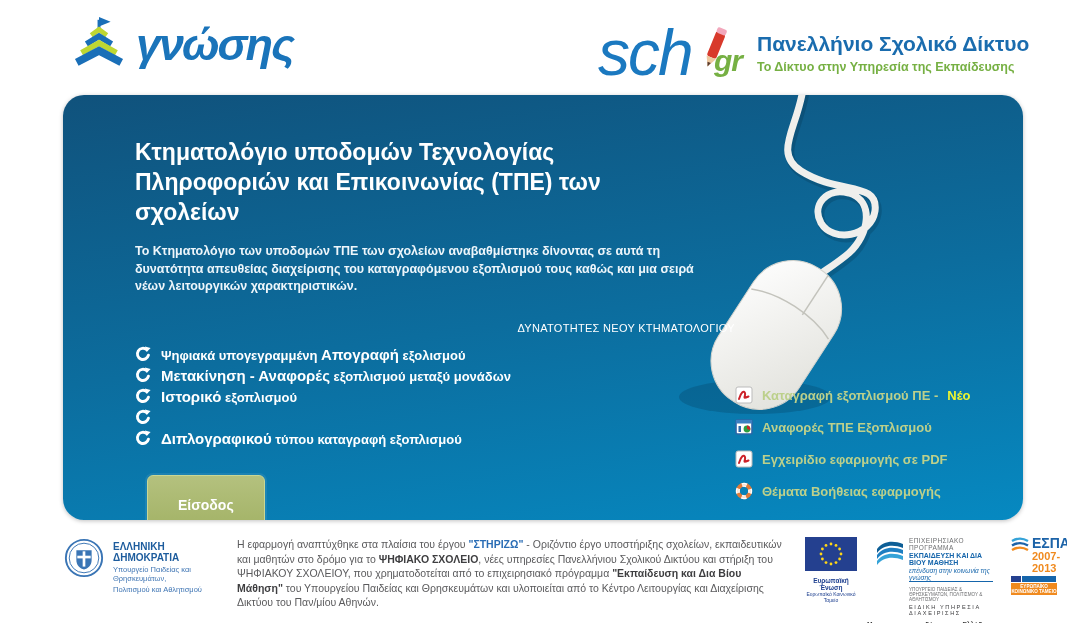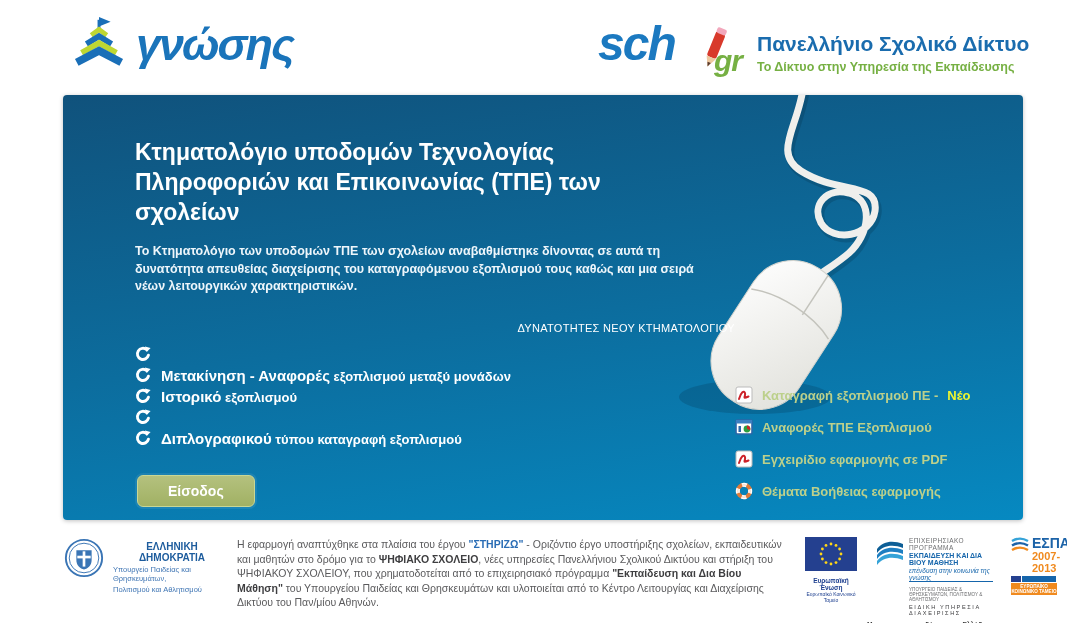--- a/index.html
+++ b/index.html
@@ -11,67 +11,67 @@
     overflow:hidden;
   }
 
   
   .header { position:absolute; left:0; top:0; width:1067px; height:95px; background:#fff; }
 
   .stirizo-logo { position:absolute; left:70px; top:14px; display:flex; align-items:center; gap:8px; cursor:pointer; }
   .stirizo-text { font-size:45px; font-weight:bold; font-style:italic; color:#1a74ba; letter-spacing:-2px; }
 
   .sch-logo { position:absolute; left:598px; top:22px; width:158px; height:64px; cursor:pointer; }
-  .sch-text { position:absolute; left:0; top:-6px; font-size:48px; font-weight:bold; font-style:italic; color:#1b79c0; letter-spacing:-2px; }
+  .sch-text { position:absolute; left:0; top:-6px; font-size:64px; font-weight:normal; font-style:italic; color:#1b79c0; letter-spacing:-2px; }
   .sch-pencil { position:absolute; left:100px; top:0px; }
   .gr-text { position:absolute; left:116px; top:22px; font-size:30px; font-weight:bold; font-style:italic; color:#76b043; letter-spacing:-1px; }
 
   .psd-titles { position:absolute; left:757px; top:32px; }
   .psd-title { font-size:21px; font-weight:bold; color:#1a6cae; }
   .psd-sub { font-size:12.5px; font-weight:bold; color:#76b043; margin-top:4px; }
 
   
   .hero-panel {
     position:absolute; left:63px; top:95px; width:960px; height:425px;
-    border-radius:4px;
+    border-radius:21px;
     background:linear-gradient(172deg,#10527c 0%,#0c6d9e 52%,#0689c1 100%);
     overflow:hidden;
     box-shadow:0 1px 4px rgba(0,0,0,0.25);
   }
   .mouse-wrap { position:absolute; right:100px; top:0; width:270px; height:340px; }
 
   .hero-content { position:absolute; left:72px; top:42px; width:600px; }
   .hero-title { color:#ffffff; font-size:23px; line-height:30px; font-weight:bold; width:500px; }
   .hero-desc { margin-top:16px; color:#eef6fb; font-size:12.5px; font-weight:bold; line-height:17.5px; width:592px; }
   .features-title { margin-top:26px; color:#ffffff; font-size:11px; font-weight:normal; letter-spacing:0.3px;text-align:right; }
   .features-list { margin-top:11px; list-style:none; }
   .features-list li { display:flex; align-items:center; gap:10px; margin-bottom:2px; height:19px; color:#ffffff; }
   .feat-icon { flex:0 0 16px; height:16px; }
   .feat-text { font-size:13px; font-weight:bold; }
   .feat-bold { font-size:15px; font-weight:bold; }
   .login-button {
-    display:inline-block; margin-top:25px; margin-left:2px;
+    display:inline-block; margin-top:25px; margin-left:12px;
     background:linear-gradient(180deg,#b4c17e,#a1b164);
     border:1px solid #c9d795; border-radius:6px;
     color:#ffffff; font-size:14px; font-weight:bold;
-    padding:7px 30px; cursor:pointer;
+    padding:21px 30px; cursor:pointer;
     box-shadow:0 0 0 2px rgba(255,255,255,0.08);
   }
 
   .hero-links { position:absolute; left:672px; top:291px; }
   .hero-link { display:flex; align-items:center; gap:9px; margin-bottom:14px; text-decoration:none; cursor:pointer; }
   .hero-link-text { color:#bcd08b; font-size:13px; font-weight:bold; }
   .hero-link-highlight { color:#eef52f; font-size:13px; font-weight:bold; }
   .link-icon { flex:0 0 18px; height:18px; }
 
   
   .footer { position:absolute; left:63px; top:537px; width:980px; display:flex; align-items:flex-start; }
   .republic { width:168px; display:flex; gap:8px; align-items:flex-start; }
   .republic-texts { padding-top:4px; }
-  .republic-title { font-size:10px; font-weight:bold; color:#1d5c9d;text-align:center; }
+  .republic-title { font-size:10px; font-weight:bold; color:#1d5c9d; }
   .republic-line { font-size:7.5px; color:#4076b4; margin-top:2px; line-height:9px; }
 
   .footer-paragraph { width:552px; margin-left:6px; font-size:10.5px; color:#5a5a5c; line-height:14.5px; }
   .fp-blue { color:#2a6db5; font-weight:bold; }
   .fp-bold { font-weight:bold; color:#3e3e40; }
 
   .footer-logos { margin-left:16px; width:238px; }
   .logo-row { display:flex; gap:18px; align-items:flex-start; }
   .eu-block { text-align:center; width:54px; }
   .eu-caption1 { font-size:6.5px; font-weight:bold; color:#1d3f8f; margin-top:2px; }
@@ -163,20 +163,21 @@
     <div class="features-title">ΔΥΝΑΤΟΤΗΤΕΣ ΝΕΟΥ ΚΤΗΜΑΤΟΛΟΓΙΟΥ</div>
 
     <ul class="features-list">
       <li>
         <span class="feat-icon">
           <svg width="16" height="16" viewBox="0 0 20 20">
               <path d="M16.8,11.5 A7,7 0 1 1 14.6,4.6" fill="none" stroke="#ffffff" stroke-width="3.6" stroke-linecap="round"></path>
               <polygon points="12.5,0.5 19.5,2.5 14.5,7.5" fill="#ffffff"></polygon>
             </svg>
         </span>
+        <span class="feat-text"><span>Ψηφιακά υπογεγραμμένη </span><span class="feat-bold">Απογραφή</span><span> εξολισμού</span></span>
       </li>
       <li>
         <span class="feat-icon">
           <svg width="16" height="16" viewBox="0 0 20 20">
               <path d="M16.8,11.5 A7,7 0 1 1 14.6,4.6" fill="none" stroke="#ffffff" stroke-width="3.6" stroke-linecap="round"></path>
               <polygon points="12.5,0.5 19.5,2.5 14.5,7.5" fill="#ffffff"></polygon>
             </svg>
         </span>
         <span class="feat-text"><span></span><span class="feat-bold">Μετακίνηση - Αναφορές</span><span> εξοπλισμού μεταξύ μονάδων</span></span>
       </li>

